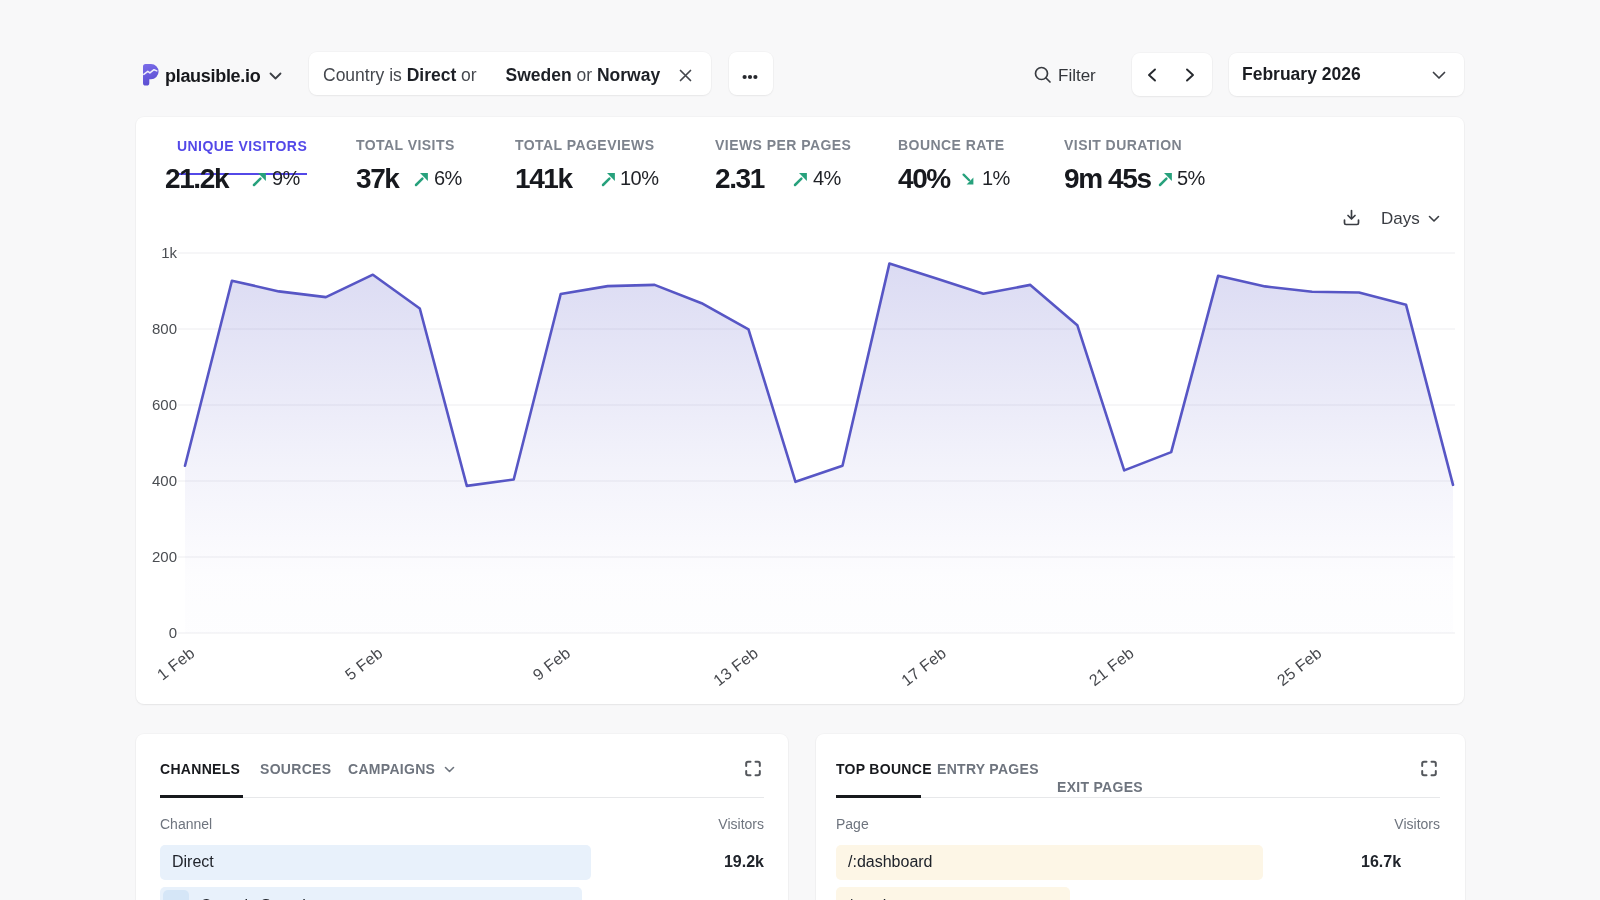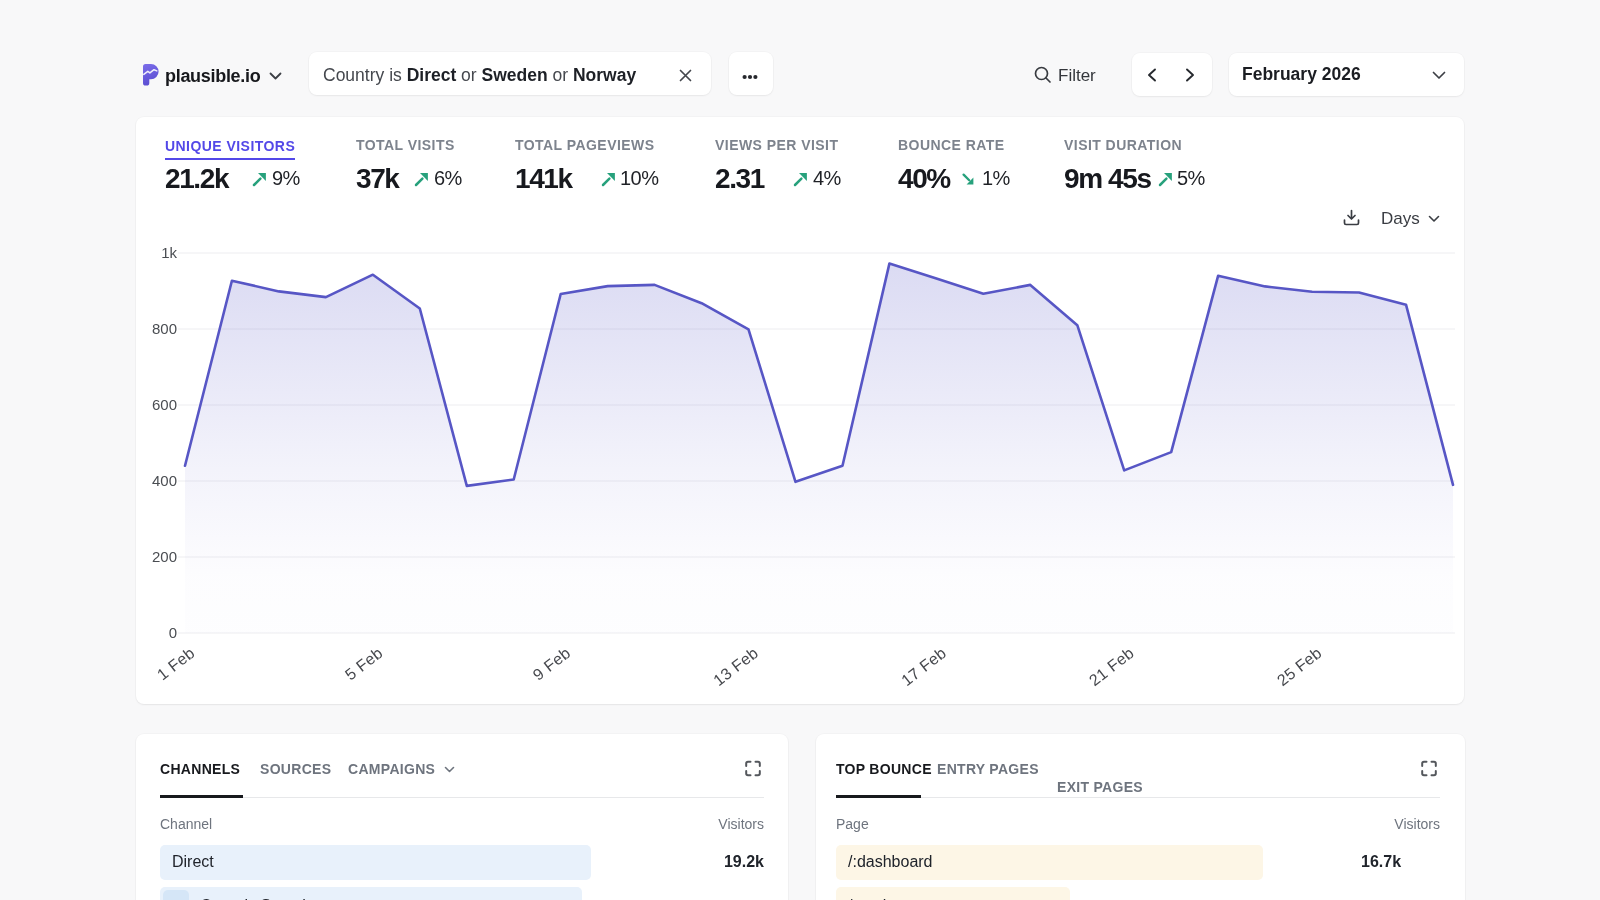--- a/index.html
+++ b/index.html
@@ -29,21 +29,21 @@
     </defs>
   <path d="M2.5,0 L8,0 A7.6,7.6 0 0 1 8,15.2 L6.3,15.2 L6.3,19 A2.6,2.6 0 0 1 3.7,21.6 L2.6,21.6 A2.6,2.6 0 0 1 0,19 L0,2.5 A2.5,2.5 0 0 1 2.5,0 Z" fill="url(#plg)"></path>
   <path d="M0.8,10.4 L4.8,7.3 L6.9,8.9 L11,5.7 L13.8,6.9" stroke="#ffffff" stroke-width="1.5" fill="none" stroke-linecap="round" stroke-linejoin="round" opacity="0.9"></path>
 </svg>
 <div class="abs" style="left:165px; top:66px; font-size:18px; font-weight:700; color:#17181c; letter-spacing:-0.3px;">plausible.io</div>
 <svg class="abs" style="left:269px; top:72px;" width="13" height="9" viewBox="0 0 13 9">
     <path d="M1.5 1.5 L6.5 6.5 L11.5 1.5" stroke="#3c3f45" stroke-width="1.8" fill="none" stroke-linecap="round" stroke-linejoin="round"></path>
   </svg>
 
 <div class="pill abs" style="left:309px; top:52px; width:402px; height:43px;"></div>
-<div class="abs" style="left:323px; top:65px; font-size:17.5px; color:#45484e;">Country is <b style="color:#1d2026;">Direct</b> or <b style="color:#1d2026;">Sweden</b> or <b style="color:#1d2026;">Norway</b></div>
+<div class="abs" style="left:323px; top:65px; font-size:17.5px; color:#45484e;">Country is <b style="color:#1d2026;">Direct</b> or <b style="color:#1d2026;margin-left:24px;">Sweden</b> or <b style="color:#1d2026;">Norway</b></div>
 <svg class="abs" style="left:679px; top:69px;" width="13" height="13" viewBox="0 0 13 13">
     <path d="M1.5 1.5 L11.5 11.5 M11.5 1.5 L1.5 11.5" stroke="#44474d" stroke-width="1.7" stroke-linecap="round"></path>
   </svg>
 
 <div class="pill abs" style="left:729px; top:52px; width:44px; height:43px;"></div>
 <svg class="abs" style="left:742px; top:73.5px;" width="16" height="6" viewBox="0 0 16 6">
     <circle cx="2.6" cy="3" r="2.1" fill="#26282d"></circle>
     <circle cx="8" cy="3" r="2.1" fill="#26282d"></circle>
     <circle cx="13.4" cy="3" r="2.1" fill="#26282d"></circle>
   </svg>
@@ -63,42 +63,42 @@
   </svg>
 
 <div class="pill abs" style="left:1229px; top:53px; width:235px; height:43px;"></div>
 <div class="abs" style="left:1242px; top:64px; font-size:17.5px; font-weight:700; color:#1b1d22;">February 2026</div>
 <svg class="abs" style="left:1432px; top:71px;" width="14" height="9" viewBox="0 0 14 9">
     <path d="M1.5 1.5 L7 7 L12.5 1.5" stroke="#3c3f45" stroke-width="1.7" fill="none" stroke-linecap="round" stroke-linejoin="round"></path>
   </svg>
 
 <div class="card abs" style="left:136px; top:117px; width:1328px; height:587px;"></div>
 
-<div class="abs" style="left:165px; top:136.5px;"><span class="mlabel" style="color:#5348e8; border-bottom:2px solid #5348e8; padding-bottom:4px;">UNIQUE VISITORS</span></div>
+<div class="abs" style="left:165px; top:136.5px;"><span class="mlabel" style="color:#5348e8; border-bottom:2px solid #5348e8; padding-bottom:19px;margin-left:12px;">UNIQUE VISITORS</span></div>
 <div class="abs mval" style="left:165px; top:165px;">21.2k</div>
 <svg class="abs" style="left:252px; top:170.5px;" width="16" height="16" viewBox="0 0 16 16">
     <path d="M2 14 L8.4 7.6" stroke="#27a17c" stroke-width="2.5" fill="none" stroke-linecap="round"></path>
     <polygon points="6,2.1 13.9,2.1 13.9,10" fill="#27a17c"></polygon>
   </svg>
 <div class="abs pct" style="left:272px; top:168px;">9%</div>
 <div class="abs mlabel" style="left:356px; top:136.5px;">TOTAL VISITS</div>
 <div class="abs mval" style="left:356px; top:165px;">37k</div>
 <svg class="abs" style="left:414px; top:170.5px;" width="16" height="16" viewBox="0 0 16 16">
     <path d="M2 14 L8.4 7.6" stroke="#27a17c" stroke-width="2.5" fill="none" stroke-linecap="round"></path>
     <polygon points="6,2.1 13.9,2.1 13.9,10" fill="#27a17c"></polygon>
   </svg>
 <div class="abs pct" style="left:434px; top:168px;">6%</div>
 <div class="abs mlabel" style="left:515px; top:136.5px;">TOTAL PAGEVIEWS</div>
 <div class="abs mval" style="left:515px; top:165px;">141k</div>
 <svg class="abs" style="left:601px; top:170.5px;" width="16" height="16" viewBox="0 0 16 16">
     <path d="M2 14 L8.4 7.6" stroke="#27a17c" stroke-width="2.5" fill="none" stroke-linecap="round"></path>
     <polygon points="6,2.1 13.9,2.1 13.9,10" fill="#27a17c"></polygon>
   </svg>
 <div class="abs pct" style="left:620px; top:168px;">10%</div>
-<div class="abs mlabel" style="left:715px; top:136.5px;">VIEWS PER VISIT</div>
+<div class="abs mlabel" style="left:715px; top:136.5px;">VIEWS PER PAGES</div>
 <div class="abs mval" style="left:715px; top:165px;">2.31</div>
 <svg class="abs" style="left:793px; top:170.5px;" width="16" height="16" viewBox="0 0 16 16">
     <path d="M2 14 L8.4 7.6" stroke="#27a17c" stroke-width="2.5" fill="none" stroke-linecap="round"></path>
     <polygon points="6,2.1 13.9,2.1 13.9,10" fill="#27a17c"></polygon>
   </svg>
 <div class="abs pct" style="left:813px; top:168px;">4%</div>
 <div class="abs mlabel" style="left:898px; top:136.5px;">BOUNCE RATE</div>
 <div class="abs mval" style="left:898px; top:165px;">40%</div>
 <svg class="abs" style="left:962px; top:173px;" width="13" height="13" viewBox="0 0 13 13">
     <path d="M1.6 1.6 L7.2 7.2" stroke="#27a17c" stroke-width="2.3" fill="none" stroke-linecap="round"></path>

